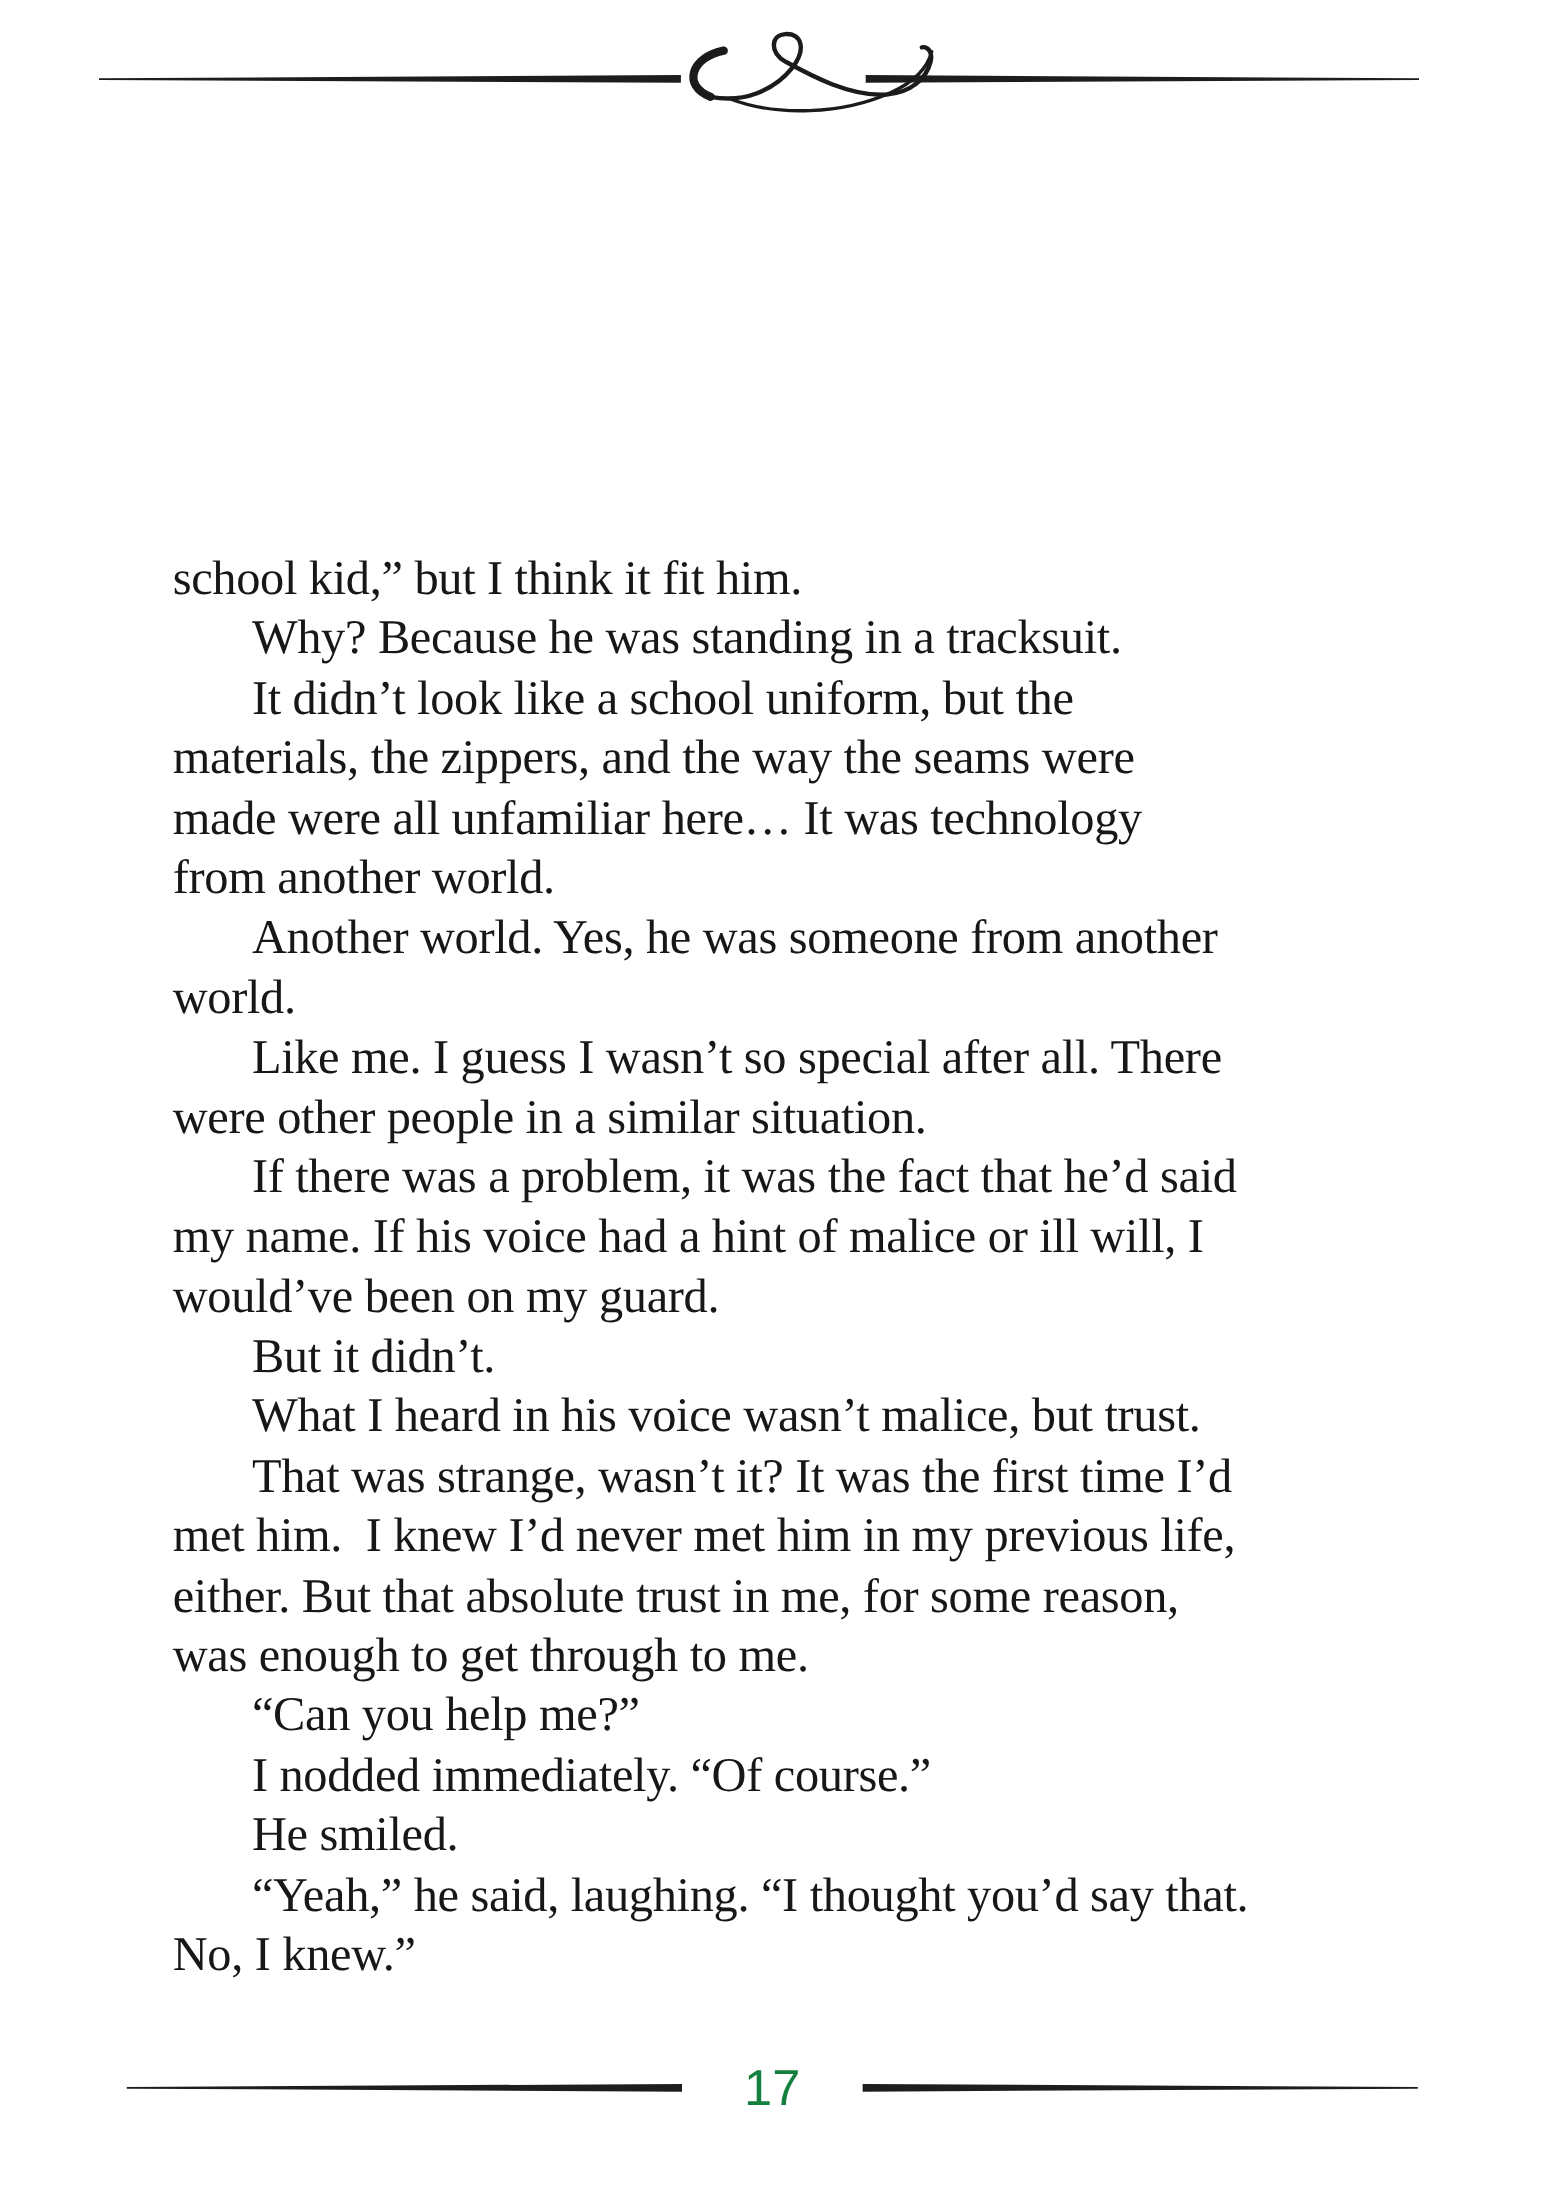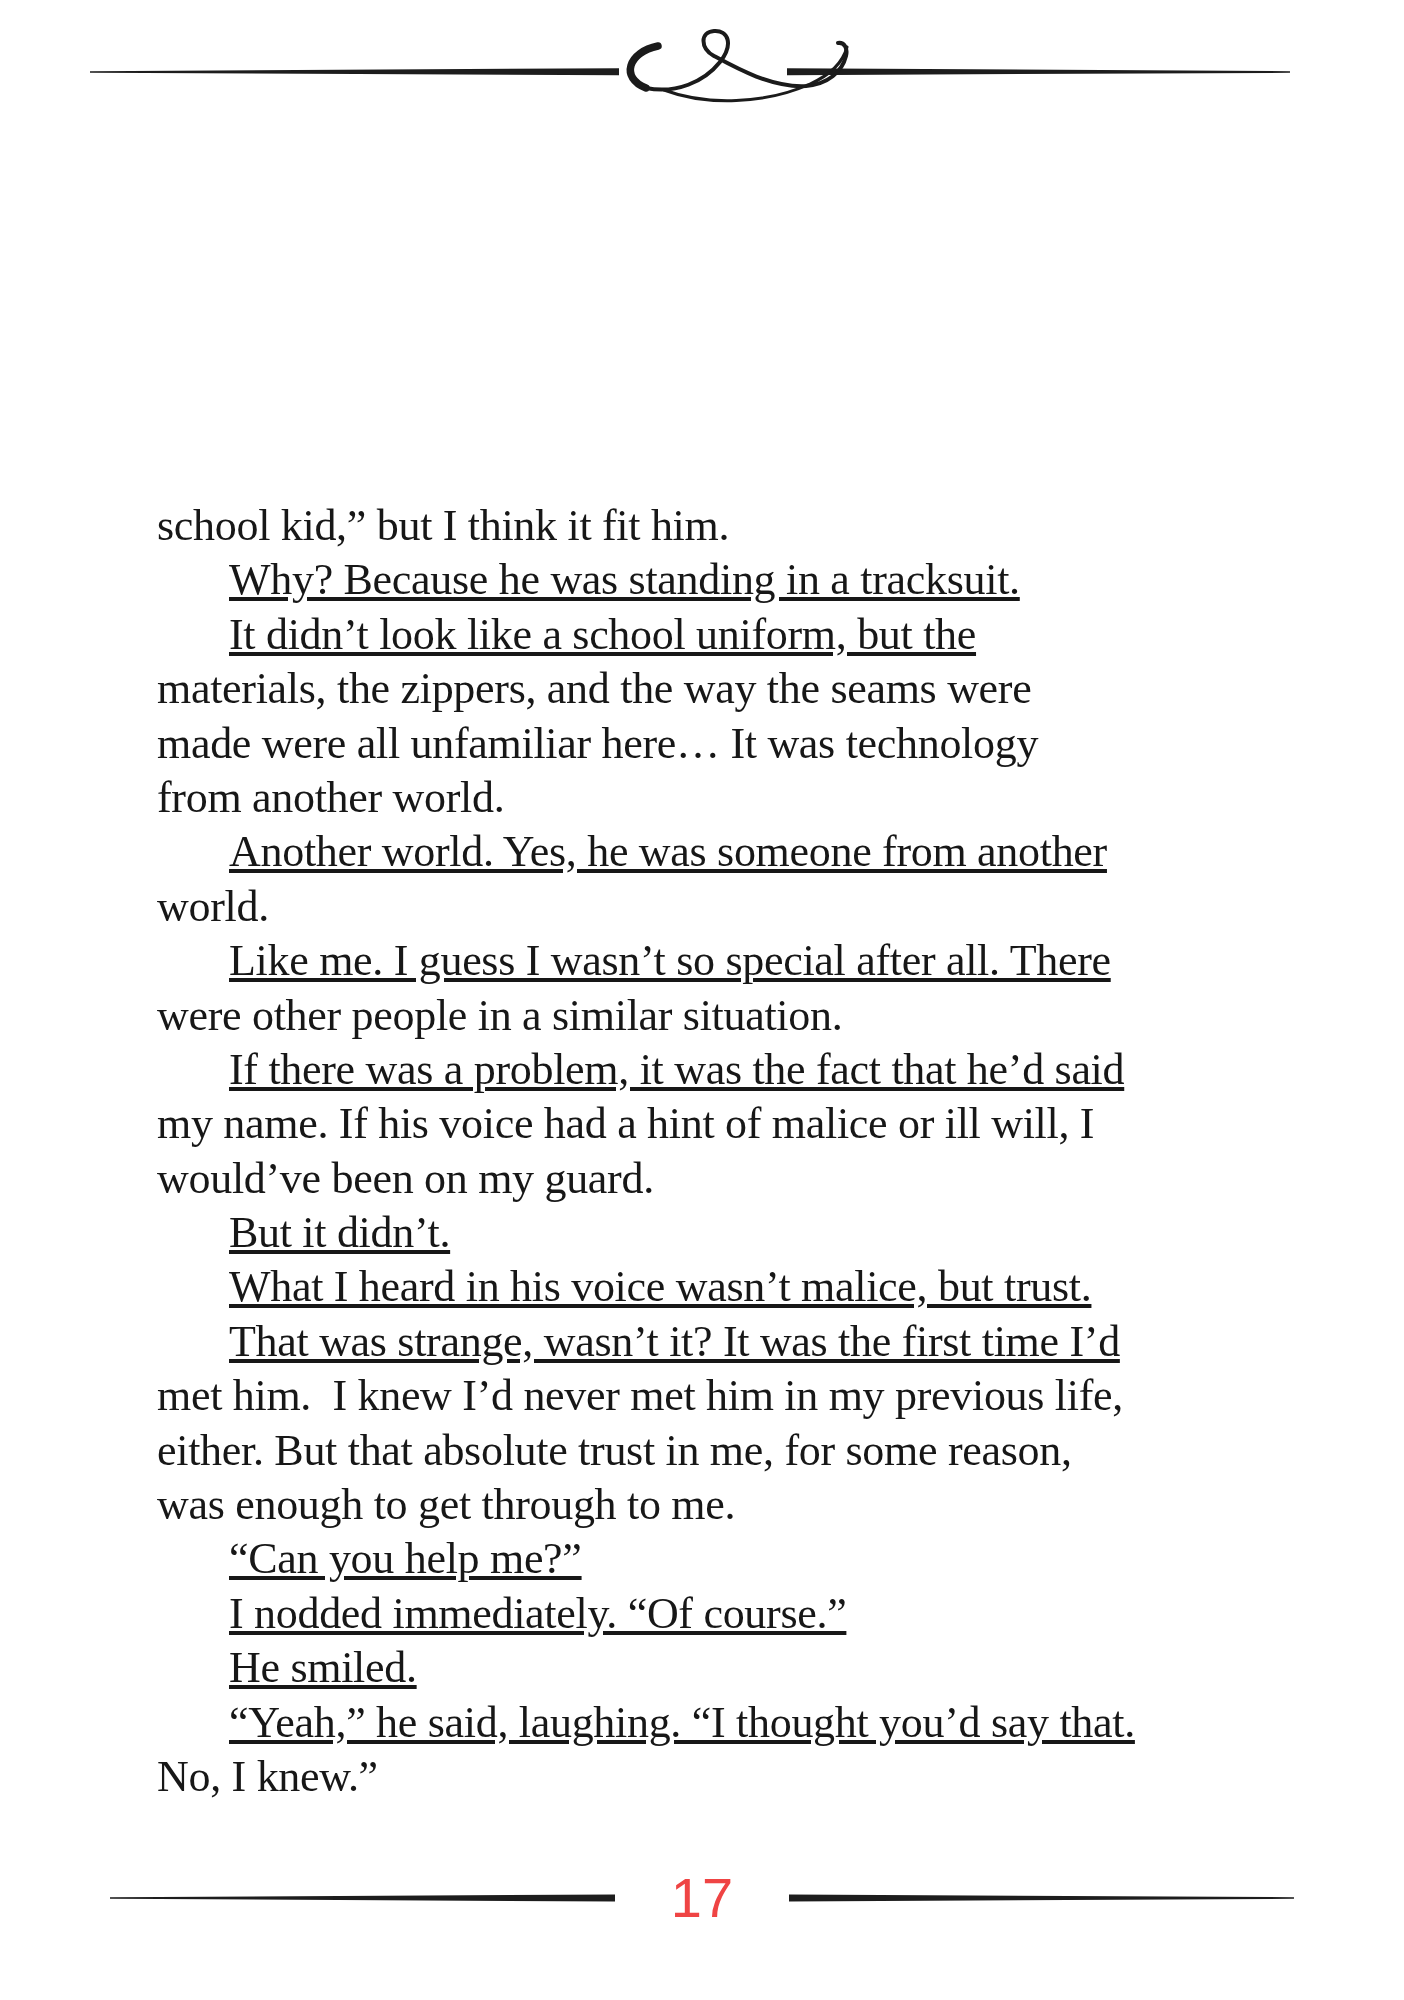--- a/index.html
+++ b/index.html
@@ -20,39 +20,39 @@
     left:157px;top:193px;
     width:1046px;
     font-size:44px;
     letter-spacing:-0.3px;
     white-space:pre;
   }
   .line{
     height:54.4px;
     line-height:54.4px;
   }
-  .line.indent{padding-left:72px;text-decoration:underline;}
+  .line.indent{padding-left:72px;}
   .scene-break{
     height:135px;
     display:flex;align-items:center;justify-content:center;
     font-size:44px;
     letter-spacing:14px;
     color:#1d1d1d;
     white-space:pre;
   }
   
   .footer{
     position:absolute;left:0;top:1868px;width:1404px;height:60px;
     display:flex;align-items:center;justify-content:center;
     gap:56px;
   }
   .footer .page-num{
     font-family:"Liberation Sans", sans-serif;
-    font-size:56px;
-    color:#ef4444;
+    font-size:46px;
+    color:#15803d;
     line-height:1;
   }
   .footer svg{display:block;}
 </style>
 </head>
 <body>
 
 <div class="page">
 
   <svg class="header-svg" viewBox="0 0 1404 130" aria-hidden="true">

